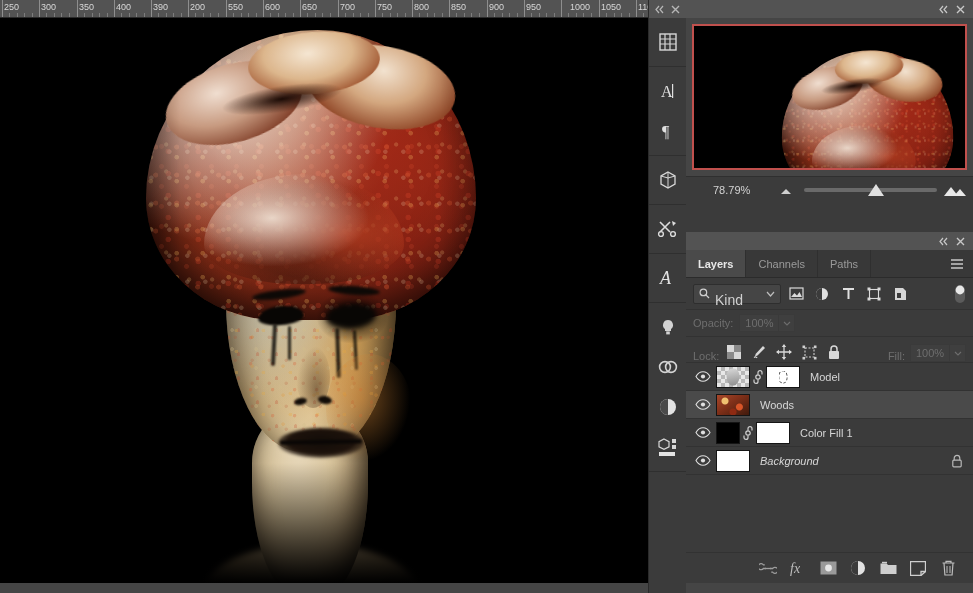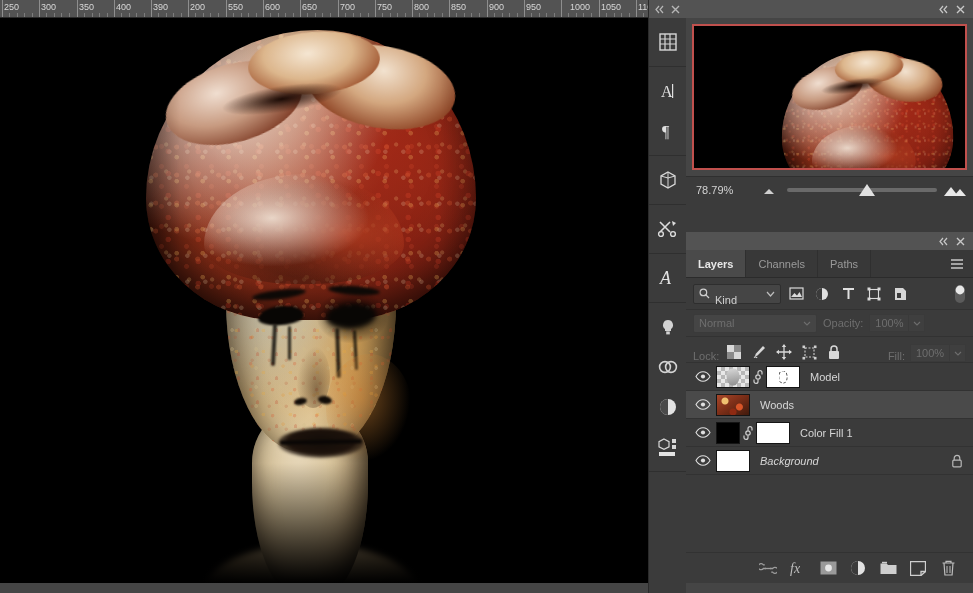--- a/index.html
+++ b/index.html
@@ -218,21 +218,21 @@
   .nav-thumb {
     position:relative; width:275px; height:146px; background:#000;
     border:2px solid #c0504d; overflow:hidden;
   }
   .nav-art { position:absolute; left:-146px; top:-24px; width:560px; height:462px; transform:scale(.52); transform-origin:50% 18%; }
   .nav-bar {
     height:26px; background:#3b3b3b; display:flex; align-items:center; gap:0;
     border-top:1px solid #2f2f2f;
   }
   .zoom-field {
-    width:62px; height:18px; margin-left:5px; background:#3b3b3b; color:#d2d2d2;
+    width:62px; height:18px; margin-left:22px; background:#3b3b3b; color:#d2d2d2;
     font-size:11px; display:flex; align-items:center; padding-left:5px; cursor:text;
   }
   .zoom-out-icon, .zoom-in-icon { display:flex; align-items:center; justify-content:center; cursor:pointer; }
   .zoom-out-icon { width:34px; }
   .zoom-in-icon { width:36px; }
   .zoom-slider { position:relative; flex:1; height:18px; display:flex; align-items:center; cursor:pointer; }
   .zoom-track { width:100%; height:4px; background:#6a6a6a; border-radius:2px; }
   .zoom-knob {
     position:absolute; left:48%; top:3px; width:0; height:0;
     border-left:8px solid transparent; border-right:8px solid transparent;
@@ -668,21 +668,21 @@
       </div>
 
       <div class="filter-row">
         <div class="kind-select">
           <span>
             <svg width="11" height="11" viewBox="0 0 11 11">
                 <circle cx="4.4" cy="4.4" r="3.3" fill="none" stroke="#cfcfcf" stroke-width="1.2"></circle>
                 <path d="M6.9 6.9L10 10" stroke="#cfcfcf" stroke-width="1.3"></path>
               </svg>
           </span>
-          <span style="flex:1;font-size:11px;margin-top:12px;">Kind</span>
+          <span style="flex:1;font-size:14px;margin-top:12px;">Kind</span>
           <span>
             <svg width="9" height="6" viewBox="0 0 9 6">
                 <path d="M1 1l3.5 4L8 1" stroke="#bdbdbd" stroke-width="1.2" fill="none"></path>
               </svg>
           </span>
         </div>
         <div class="filter-icon">
           <svg width="15" height="13" viewBox="0 0 15 13">
               <rect x="1" y="1" width="13" height="11" fill="none" stroke="#dadada" stroke-width="1.2"></rect>
               <path d="M2 10l3.5-4 2.5 2.5L10.5 5l2.5 5z" fill="#dadada"></path>
@@ -716,28 +716,20 @@
         </div>
         <div class="filter-toggle">
           <svg width="12" height="20" viewBox="0 0 12 20">
               <rect x="1" y="1" width="10" height="18" rx="5" fill="#5b5b5b"></rect>
               <circle cx="6" cy="6" r="4.4" fill="#e8e8e8"></circle>
             </svg>
         </div>
       </div>
 
       <div class="blend-row">
-        <div class="blend-select">
-          <span>Normal</span>
-          <span>
-            <svg width="8" height="5" viewBox="0 0 8 5">
-                <path d="M1 1l3 3 3-3" stroke="#6e6e6e" stroke-width="1.1" fill="none"></path>
-              </svg>
-          </span>
-        </div>
         <span class="lbl-dim">Opacity:</span>
         <div style="display:flex;">
           <div class="num-field">100%</div>
           <div class="num-arrow">
             <svg width="8" height="5" viewBox="0 0 8 5">
                 <path d="M1 1l3 3 3-3" stroke="#6e6e6e" stroke-width="1.1" fill="none"></path>
               </svg>
           </div>
         </div>
       </div>

